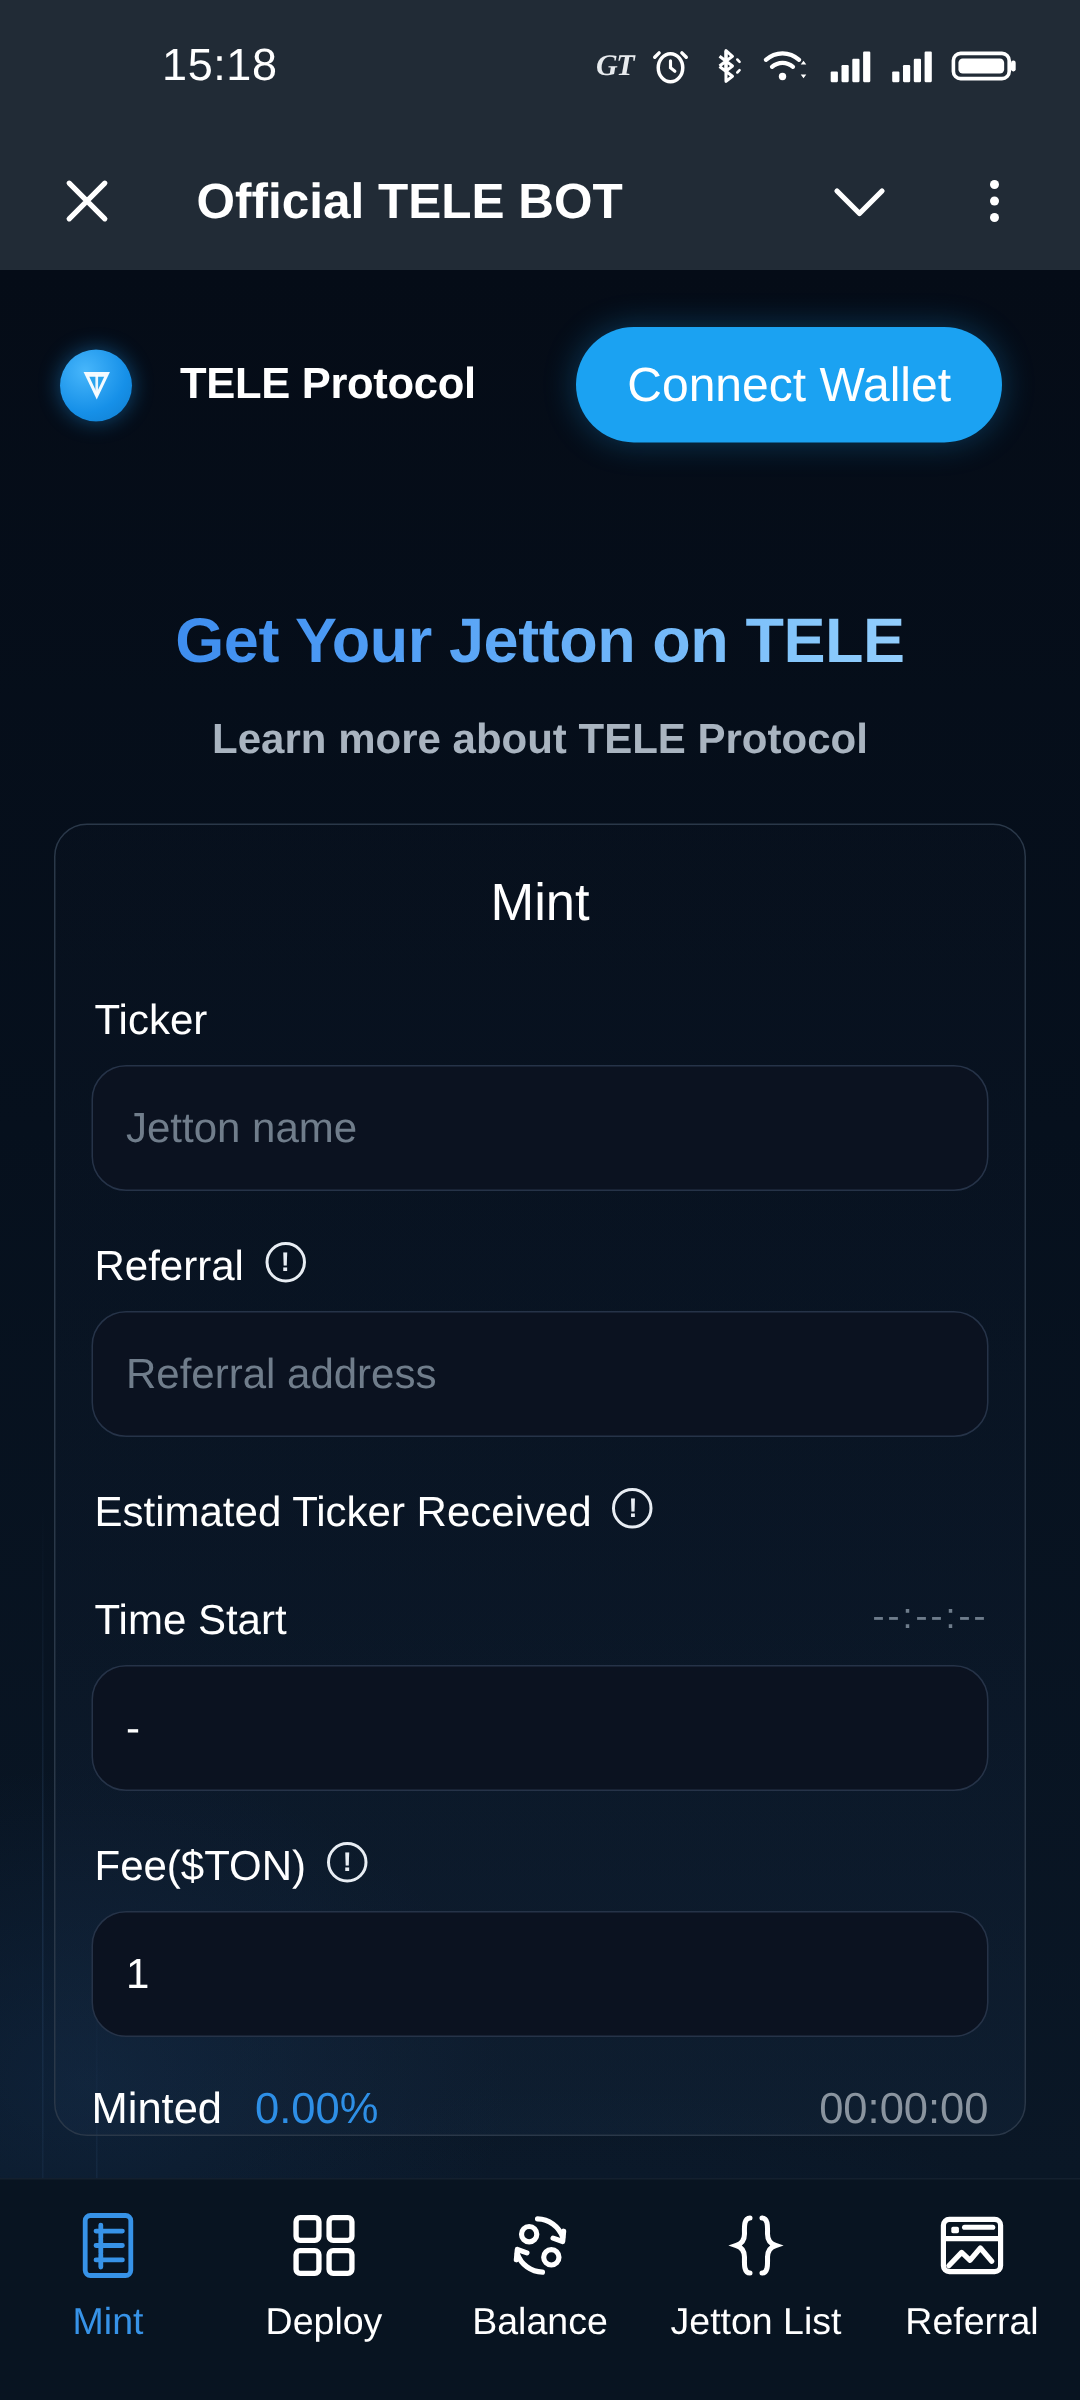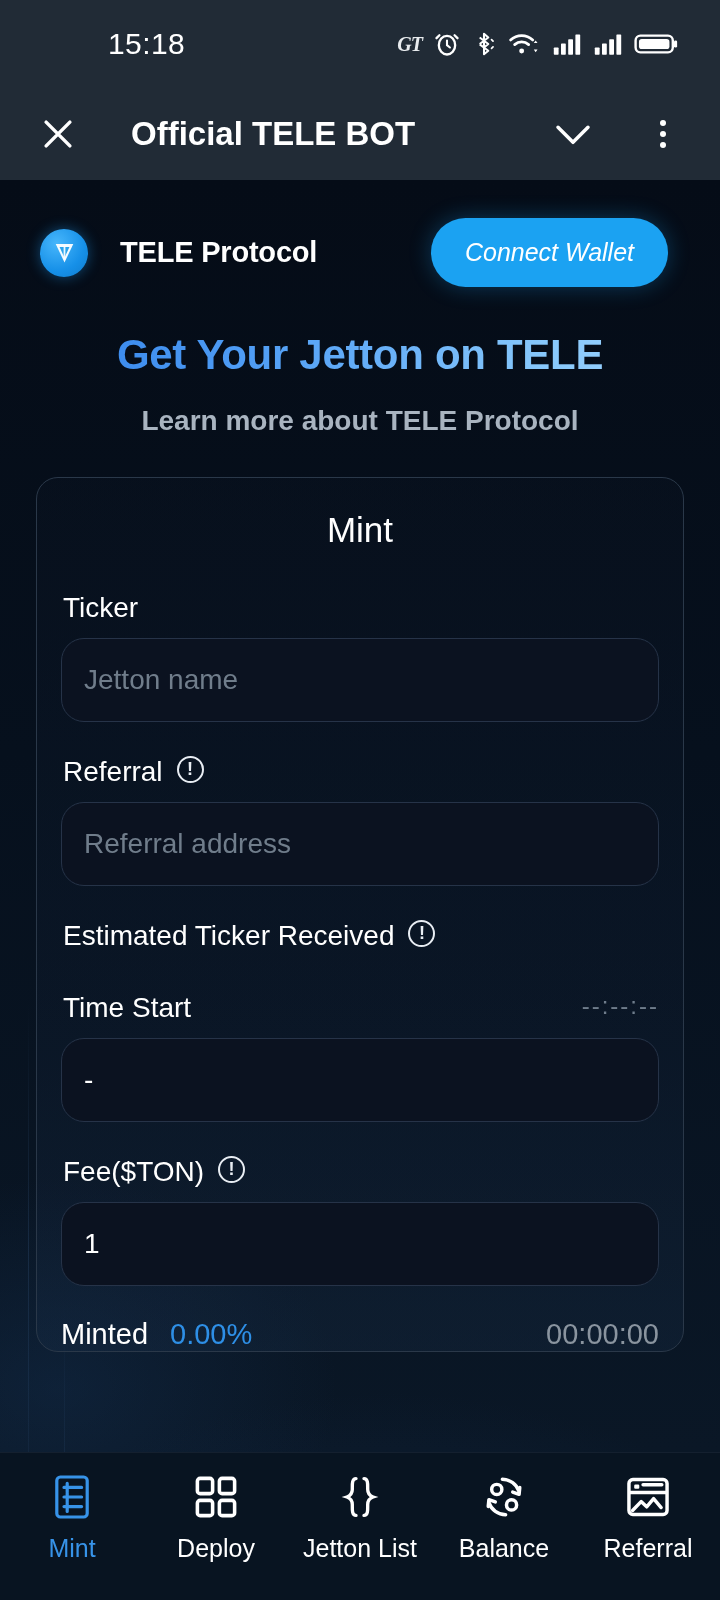--- a/index.html
+++ b/index.html
@@ -83,31 +83,30 @@
   .brand { display:flex; align-items:center; gap:32px; }
   .brand-mark {
     width:48px; height:48px; border-radius:50%;
     background:radial-gradient(circle at 35% 30%,#47b6fb 0%,#1690e8 60%,#0f7ccd 100%);
     display:flex; align-items:center; justify-content:center;
     box-shadow:0 0 14px rgba(26,150,235,0.45);
   }
   .brand-name { color:#ffffff; font-size:29px; font-weight:700; letter-spacing:-0.2px; }
   .connect-btn {
     background:#1ba2f2; color:#ffffff;
-    font-size:25px; font-weight:400;
+    font-size:32px; font-weight:400;
     border:none; border-radius:40px;
     padding:20px 34px;
     cursor:pointer; white-space:nowrap;
     box-shadow:0 0 22px rgba(27,162,242,0.30);
     font-family:"Liberation Sans", sans-serif;
-    font-style:italic;
-  }
-
-  
-  .hero { text-align:center; margin-top:44px; position:relative; z-index:3; }
+  }
+
+  
+  .hero { text-align:center; margin-top:108px; position:relative; z-index:3; }
   .hero-title {
     font-size:42px; font-weight:700;
     background:linear-gradient(90deg,#2f7fe8 0%,#4f9df5 35%,#86c7fb 75%,#a8d9ff 100%);
     -webkit-background-clip:text; background-clip:text;
     -webkit-text-fill-color:transparent; color:#6fb4f5;
     letter-spacing:-0.3px;
   }
   .hero-sub {
     margin-top:26px; color:#a9b4c0; font-size:28px; font-weight:700;
   }
@@ -359,40 +358,40 @@
           <rect x="15" y="2" width="9" height="9" rx="1.6" fill="none" stroke="#fff" stroke-width="2.1"></rect>
           <rect x="2" y="15" width="9" height="9" rx="1.6" fill="none" stroke="#fff" stroke-width="2.1"></rect>
           <rect x="15" y="15" width="9" height="9" rx="1.6" fill="none" stroke="#fff" stroke-width="2.1"></rect>
         </svg>
       </span>
       <span class="nav-label">Deploy</span>
     </div>
 
     <div class="nav-item">
       <span class="nav-ico">
-        <svg width="44" height="48" viewBox="0 0 26 30">
-          <path d="M10.5 3.5C7.8 3.5 8.2 7.6 8.2 10.2c0 2.6-1.6 4.2-3.4 4.8 1.8 0.6 3.4 2.2 3.4 4.8 0 2.6-0.4 6.7 2.3 6.7" stroke="#fff" stroke-width="2.1" fill="none" stroke-linecap="round"></path>
-          <path d="M15.5 3.5C18.2 3.5 17.8 7.6 17.8 10.2c0 2.6 1.6 4.2 3.4 4.8-1.8 0.6-3.4 2.2-3.4 4.8 0 2.6 0.4 6.7-2.3 6.7" stroke="#fff" stroke-width="2.1" fill="none" stroke-linecap="round"></path>
-        </svg>
-      </span>
-      <span class="nav-label">Jetton List</span>
-    </div>
-
-    <div class="nav-item">
-      <span class="nav-ico">
         <svg width="46" height="46" viewBox="0 0 28 28">
           <path d="M13 3.2a11 11 0 0 1 10.2 7.4" stroke="#fff" stroke-width="2.1" fill="none" stroke-linecap="round"></path>
           <path d="M23.6 8.2l-0.4 4.2-3.9-1.4" stroke="#fff" stroke-width="2.1" fill="none" stroke-linecap="round" stroke-linejoin="round"></path>
           <path d="M15 24.8A11 11 0 0 1 4.8 17.4" stroke="#fff" stroke-width="2.1" fill="none" stroke-linecap="round"></path>
           <path d="M4.4 19.8l0.4-4.2 3.9 1.4" stroke="#fff" stroke-width="2.1" fill="none" stroke-linecap="round" stroke-linejoin="round"></path>
           <circle cx="9.6" cy="9.4" r="3.1" fill="none" stroke="#fff" stroke-width="2.1"></circle>
           <circle cx="18.6" cy="18.8" r="3.1" fill="none" stroke="#fff" stroke-width="2.1"></circle>
         </svg>
       </span>
       <span class="nav-label">Balance</span>
+    </div>
+
+    <div class="nav-item">
+      <span class="nav-ico">
+        <svg width="44" height="48" viewBox="0 0 26 30">
+          <path d="M10.5 3.5C7.8 3.5 8.2 7.6 8.2 10.2c0 2.6-1.6 4.2-3.4 4.8 1.8 0.6 3.4 2.2 3.4 4.8 0 2.6-0.4 6.7 2.3 6.7" stroke="#fff" stroke-width="2.1" fill="none" stroke-linecap="round"></path>
+          <path d="M15.5 3.5C18.2 3.5 17.8 7.6 17.8 10.2c0 2.6 1.6 4.2 3.4 4.8-1.8 0.6-3.4 2.2-3.4 4.8 0 2.6 0.4 6.7-2.3 6.7" stroke="#fff" stroke-width="2.1" fill="none" stroke-linecap="round"></path>
+        </svg>
+      </span>
+      <span class="nav-label">Jetton List</span>
     </div>
 
     <div class="nav-item">
       <span class="nav-ico">
         <svg width="46" height="44" viewBox="0 0 28 26">
           <rect x="2.4" y="2.4" width="23.2" height="21.2" rx="2.4" fill="none" stroke="#fff" stroke-width="2.1"></rect>
           <path d="M2.4 10.2h23.2" stroke="#fff" stroke-width="2.1"></path>
           <rect x="5.6" y="5.4" width="3.1" height="2.6" rx="0.7" fill="#fff"></rect>
           <path d="M11 5.6h11.4" stroke="#fff" stroke-width="2.1" stroke-linecap="round"></path>
           <path d="M4.6 21.2l5.2-5.4 3.4 3.2 4.2-5 4.6 5.4" stroke="#fff" stroke-width="2.1" fill="none" stroke-linecap="round" stroke-linejoin="round"></path>

